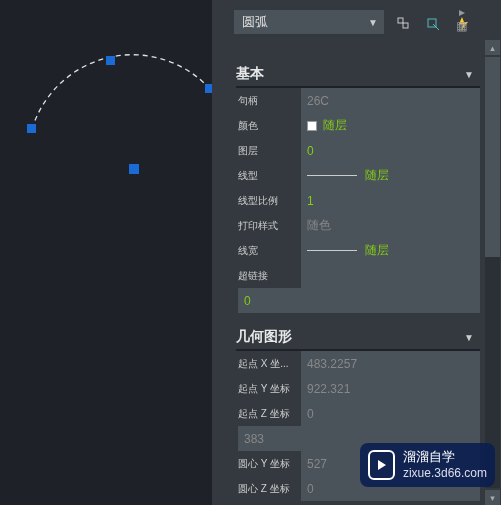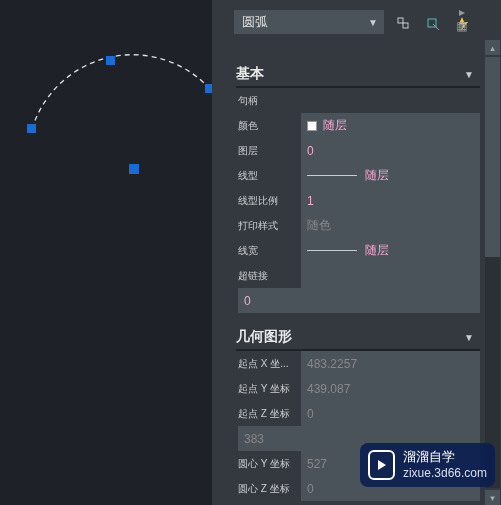--- a/index.html
+++ b/index.html
@@ -27,21 +27,21 @@
   .scroll-up, .scroll-down { width:15px; height:15px; background:#4a525a; color:#aaa; font-size:9px; display:flex; align-items:center; justify-content:center;}
   .scroll-track { flex:1; width:15px; background:#2b3036; margin:2px 0; position:relative;}
   .scroll-thumb { position:absolute; top:0; width:15px; height:200px; background:#4a525a;}
   
   .section-hdr { height:26px; display:flex; align-items:center; justify-content:space-between; color:#e8e8e8; font-size:14px; font-weight:bold; border-bottom:2px solid #1e2228; padding-right:6px; margin-top:12px;}
   .section-hdr:first-child { margin-top:18px;gap:12px; }
   .section-hdr .tri { color:#ccc; font-size:10px;}
   
   .row { display:flex; height:25px; }
   .row .label { width:63px; background:#33393f; color:#cfcfcf; font-size:10px; display:flex; align-items:center; padding-left:2px; white-space:nowrap; overflow:hidden;}
-  .row .value { flex:1; background:#4a525a; color:#f9a8d4; font-size:12px; display:flex; align-items:center; padding-left:6px; margin-left:2px; white-space:nowrap; overflow:hidden;}
+  .row .value { flex:1; background:#4a525a; color:#84cc16; font-size:12px; display:flex; align-items:center; padding-left:6px; margin-left:2px; white-space:nowrap; overflow:hidden;}
   .row .value.dim { color:#888; }
   .swatch { width:10px; height:10px; background:#fff; border:1px solid #999; margin-right:6px; display:inline-block;}
   .line-swatch { width:50px; border-top:1px solid #ccc; margin-right:8px; display:inline-block;}
   .left-icons { position:absolute; top:0; left:226px; width:24px; height:36px; display:flex; flex-direction:column; align-items:center; justify-content:flex-end; gap:2px; padding-bottom:4px;}
   .left-icons span { color:#999; font-size:12px; line-height:1;}
   
   .watermark { position:absolute; bottom:18px; right:6px; width:135px; height:44px; background:rgba(10,30,80,0.9); border-radius:8px; display:flex; align-items:center; padding:0 8px; gap:8px; }
   .wm-icon { width:30px; height:30px; border:2px solid #fff; border-radius:6px; display:flex; align-items:center; justify-content:center; color:#fff;}
   .wm-text { color:#fff; font-size:13px; line-height:1.3;}
   .wm-sub { font-size:12px; color:#dde;}
@@ -90,20 +90,21 @@
     </div>
 
     <div class="panel-body">
       <div class="props">
         <div class="section-hdr">
           <span>基本</span>
           <span class="tri">▼</span>
         </div>
         <div class="row">
           <div class="label">句柄</div>
+          <div class="value dim">26C</div>
         </div>
         <div class="row">
           <div class="label">颜色</div>
           <div class="value">
               <span class="swatch"></span>
               <span>随层</span>
             </div>
         </div>
         <div class="row">
           <div class="label">图层</div>
@@ -142,21 +143,21 @@
         <div class="section-hdr">
           <span>几何图形</span>
           <span class="tri">▼</span>
         </div>
         <div class="row">
           <div class="label">起点 X 坐...</div>
           <div class="value dim">483.2257</div>
         </div>
         <div class="row">
           <div class="label">起点 Y 坐标</div>
-          <div class="value dim">439.087</div>
+          <div class="value dim">922.321</div>
         </div>
         <div class="row">
           <div class="label">起点 Z 坐标</div>
           <div class="value dim">0</div>
         </div>
         <div class="row">
           <div class="value dim">383</div>
         </div>
         <div class="row">
           <div class="label">圆心 Y 坐标</div>

